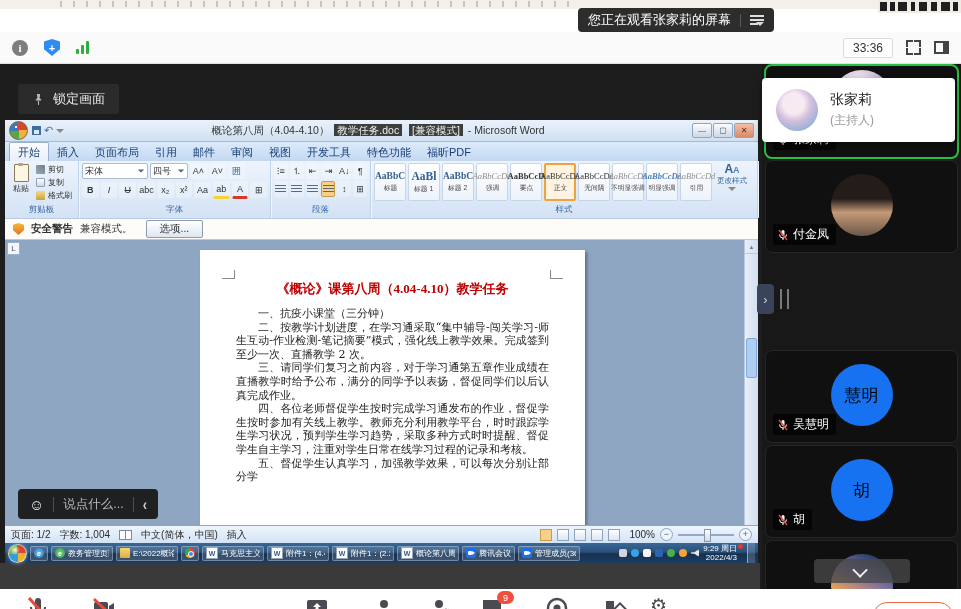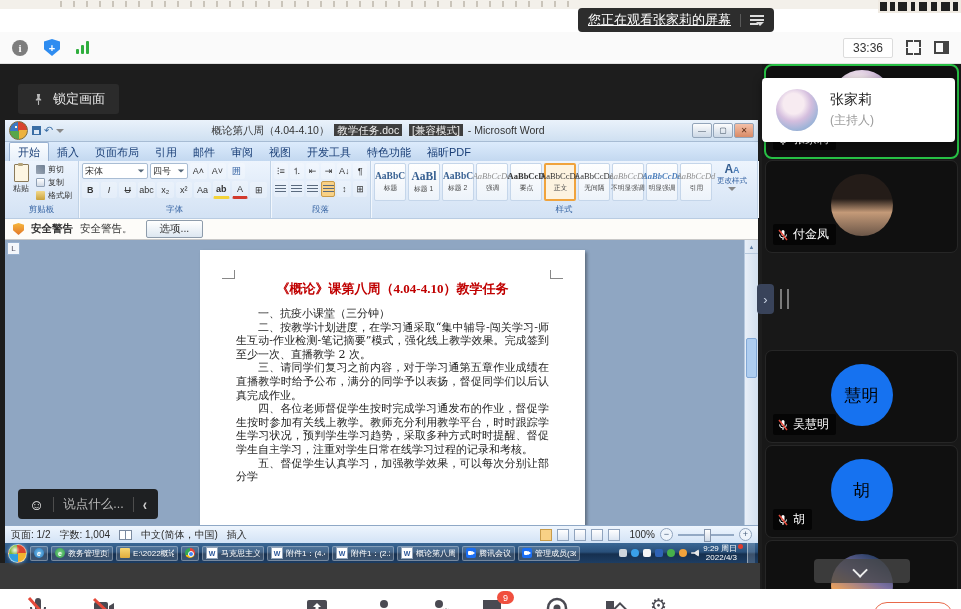--- a/index.html
+++ b/index.html
@@ -10,21 +10,21 @@
   .topstrip{position:absolute;left:0;top:0;width:961px;height:9px;background:#f3f0ea;}
   .ticks{position:absolute;left:60px;top:1px;width:520px;height:6px;opacity:.7;
          background:repeating-linear-gradient(90deg,#b9b2a6 0 2px,transparent 2px 13px);}
   .glitch{position:absolute;left:878px;top:0;width:83px;height:13px;background:#efeae2;
           overflow:hidden;}
   .glitch i{position:absolute;top:2px;height:9px;background:#1f1f1f;display:block;}
 
   
   .banner{position:absolute;left:578px;top:8px;height:24px;background:#2d2d2d;border-radius:4px;
           display:flex;align-items:center;padding:0 10px;gap:9px;z-index:60;}
-  .banner .txt{color:#fff;font-size:13px;text-decoration:underline;}
+  .banner .txt{color:#fff;font-size:13px;}
   .banner .sep{width:1px;height:13px;background:#5a5a5a;}
   .menu-ic{display:inline-block;width:14px;height:12px;position:relative;}
   .menu-ic i{position:absolute;left:0;height:2px;background:#ddd;display:block;}
   .menu-ic i:nth-child(1){top:1px;width:14px;}
   .menu-ic i:nth-child(2){top:5px;width:14px;}
   .menu-ic i:nth-child(3){top:9px;width:8px;}
   .menu-ic b{position:absolute;right:0;bottom:0;width:0;height:0;border-left:4px solid transparent;
              border-right:4px solid transparent;border-top:4px solid #ddd;}
 
   
@@ -378,21 +378,21 @@
             <span class="rbtn" style="color:#3a67a5">囲</span>
           </div>
           <div class="rrow" style="margin-top:2px">
               <span class="rbtn" style="font-weight: bold;">B</span>
               <span class="rbtn" style="font-style: italic;">I</span>
               <span class="rbtn" style="text-decoration: line-through;">U</span>
               <span class="rbtn">abc</span>
               <span class="rbtn">x₂</span>
               <span class="rbtn">x²</span>
               <span class="rbtn">Aa</span>
-              <span class="rbtn" style="border-bottom: 3px solid rgb(243, 211, 58); font-weight: bold;">ab</span>
+              <span class="rbtn" style="border-bottom: 3px solid rgb(243, 211, 58);">ab</span>
               <span class="rbtn" style="border-bottom: 3px solid rgb(210, 58, 46);">A</span>
               <span class="rbtn">⊞</span>
             </div>
           <div class="rglabel">字体</div>
         </div>
 
         <div class="rgroup" style="width:100px">
           <div class="rrow">
             <span class="rbtn">⁝≡</span>
             <span class="rbtn">⒈</span>
@@ -470,21 +470,21 @@
               <span class="caret"></span>
             </div>
           </div>
           <div class="rglabel">样式</div>
         </div>
       </div>
 
       <div class="wsec">
         <span class="sec-shield"></span>
         <span class="t1">安全警告</span>
-        <span class="t2">安全警告。</span>
+        <span class="t2">兼容模式。</span>
         <button>选项...</button>
       </div>
 
       <div class="wcanvas">
         <span class="tabsel">L</span>
         <div class="page">
           <span class="crop tl"></span>
           <span class="crop tr"></span>
           <p class="doctitle">《概论》课第八周（4.04-4.10）教学任务</p>
           <div id="docbody">

